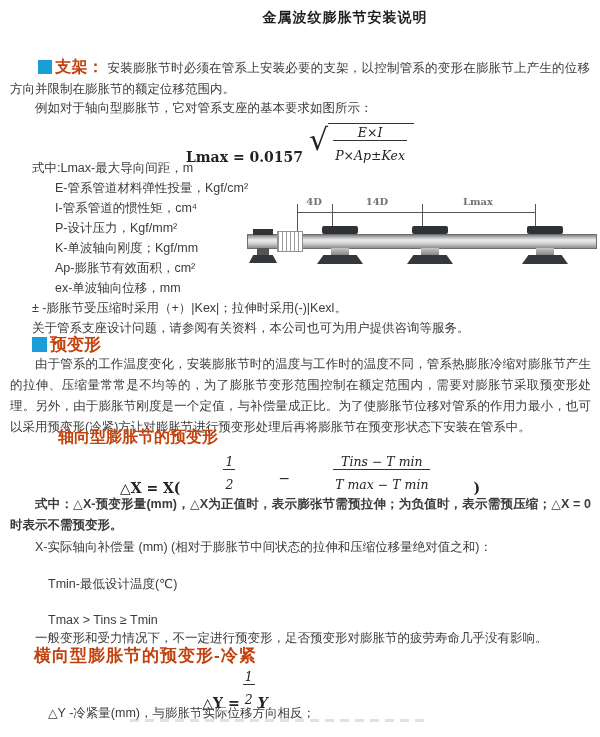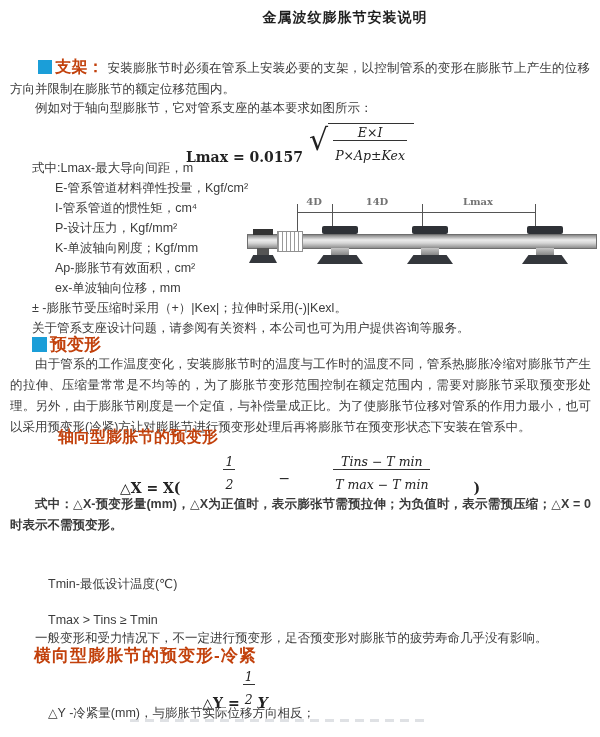--- a/index.html
+++ b/index.html
@@ -126,20 +126,21 @@
     </span>
     <span>−</span>
     <span class="frac">
       <span class="num">Tins − T min</span>
       <span class="den">T max − T min</span>
     </span>
     <span class="bold">)</span>
   </div>
 
   <div class="abs para ind" style="top:494px;left:10px;width:581px;font-weight:bold;">式中：△X-预变形量(mm)，△X为正值时，表示膨张节需预拉伸；为负值时，表示需预压缩；△X = 0时表示不需预变形。</div>
+  <div class="abs line" style="top:537px;left:35px;">X-实际轴向补偿量 (mm) (相对于膨胀节中间状态的拉伸和压缩位移量绝对值之和)：</div>
   <div class="abs line" style="top:574px;left:48px;">Tmin-最低设计温度(℃)</div>
   <div class="abs line" style="top:610px;left:48px;">Tmax &gt; Tins ≥ Tmin</div>
   <div class="abs line" style="top:628px;left:35px;">一般变形和受力情况下，不一定进行预变形，足否预变形对膨胀节的疲劳寿命几乎没有影响。</div>
 
   <div class="abs bluehead h17" style="top:644px;left:34px;letter-spacing:1px;">横向型膨胀节的预变形-冷紧</div>
 
   <div class="abs formula" style="top:670px;left:-65px;">
     <span class="bold">△Y =</span>
     <span class="frac">
       <span class="num">1</span>

